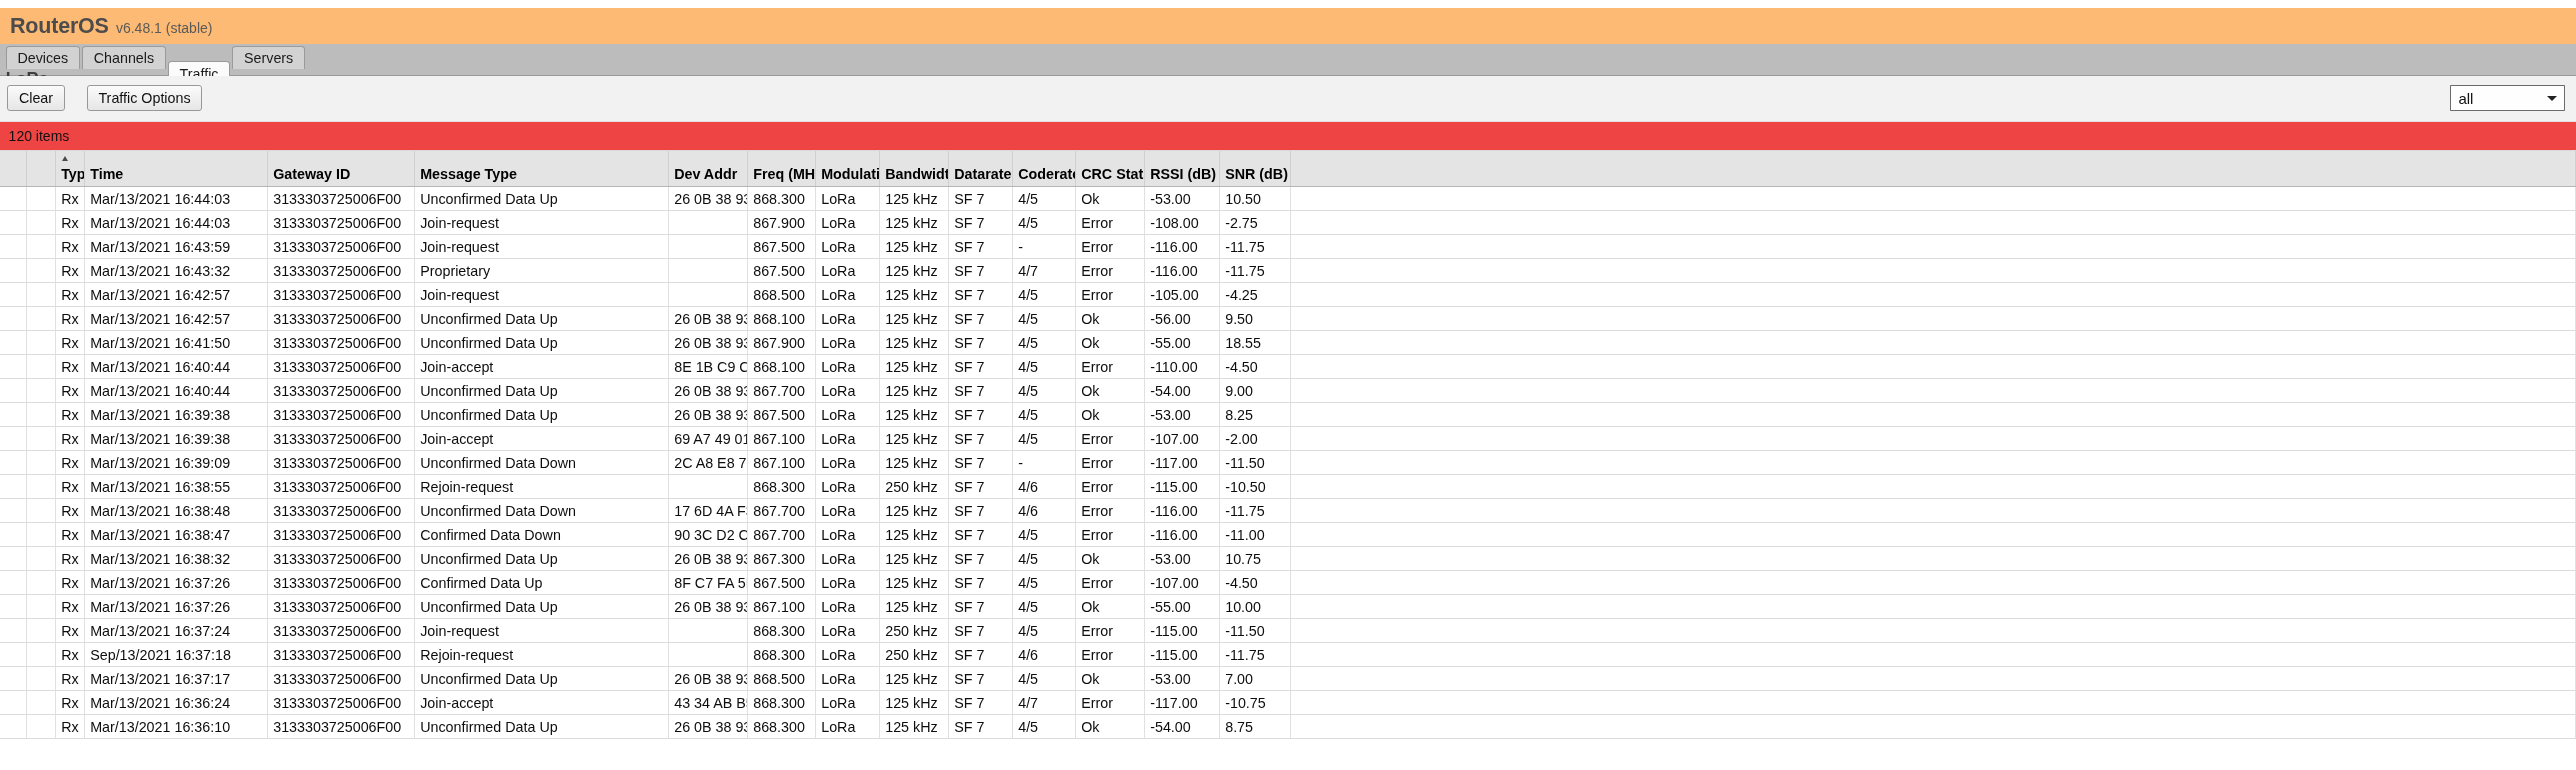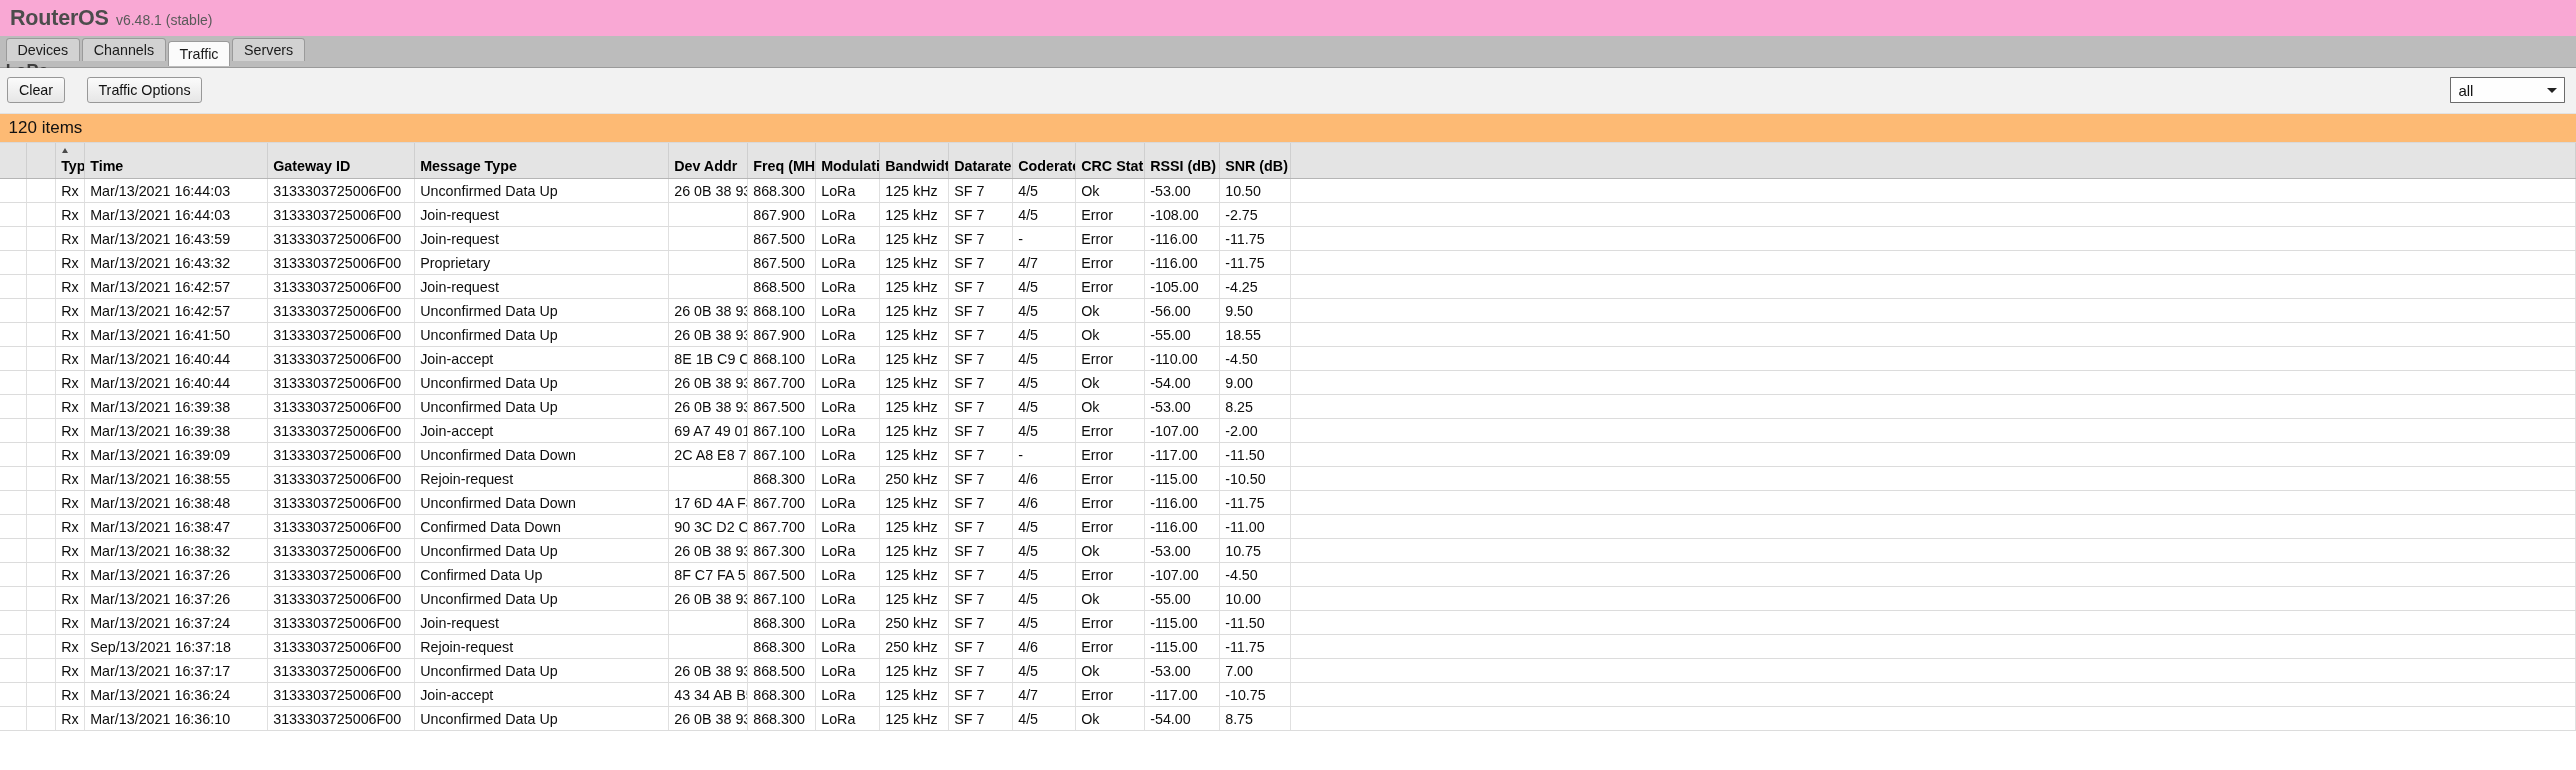--- a/index.html
+++ b/index.html
@@ -14,26 +14,27 @@
     height: 771px;
     overflow: hidden;
     font-size: 15px;
     color: #000000;
   }
 
   
   .topbar {
     position: relative;
     height: 36px;
-    background: #f9a8d4;
+    background: #fdba74;
     display: flex;
     align-items: center;
     justify-content: space-between;
     padding: 0 13px 0 10px;
     box-sizing: border-box;
+    margin-top: 8px;
   }
   .brand {
     display: flex;
     align-items: baseline;
     gap: 7.2px;
     user-select: none;
   }
   .brand-name {
     font-size: 21.5px;
     font-weight: bold;
@@ -115,21 +116,21 @@
     color: #1b1b1b;
     display: flex;
     align-items: center;
     cursor: pointer;
     box-sizing: border-box;
   }
   .tab.active {
     background: #fbfbfb;
     height: 25px;
     position: relative;
-    top: 5px;
+    top: 17px;
   }
   .section-title {
     font-size: 17px;
     font-weight: bold;
     color: #3e3e3e;
     padding-bottom: 2.1px;
     user-select: none;
   }
 
   
@@ -177,26 +178,26 @@
   .chev {
     width: 0; height: 0;
     border-left: 5px solid transparent;
     border-right: 5px solid transparent;
     border-top: 5.7px solid #222;
   }
 
   
   .itemcount {
     height: 29px;
-    background: #fdba74;
+    background: #ef4444;
     border-bottom: 0.7px solid #d9d9d9;
     display: flex;
     align-items: center;
     padding-left: 8.6px;
-    font-size: 17px;
+    font-size: 14px;
     color: #111;
     box-sizing: border-box;
   }
 
   
   .tablewrap {
     background: #ffffff;
     overflow: hidden;
   }
   table.grid {

